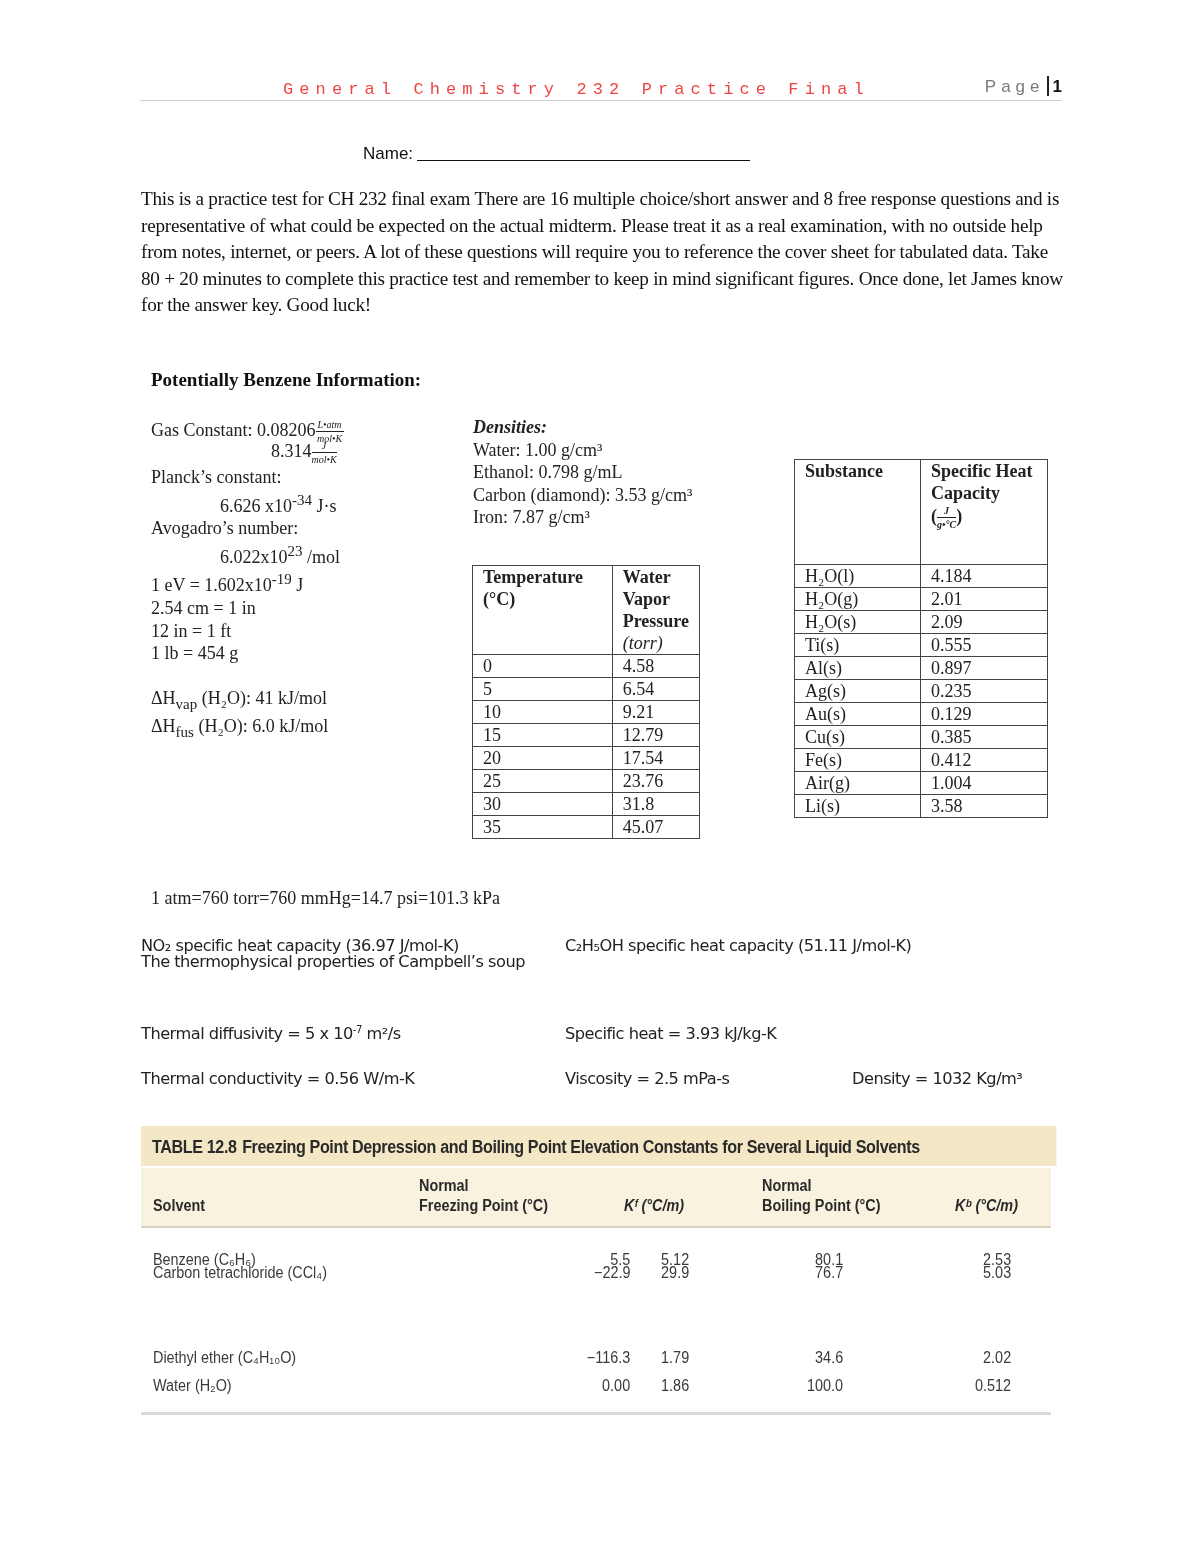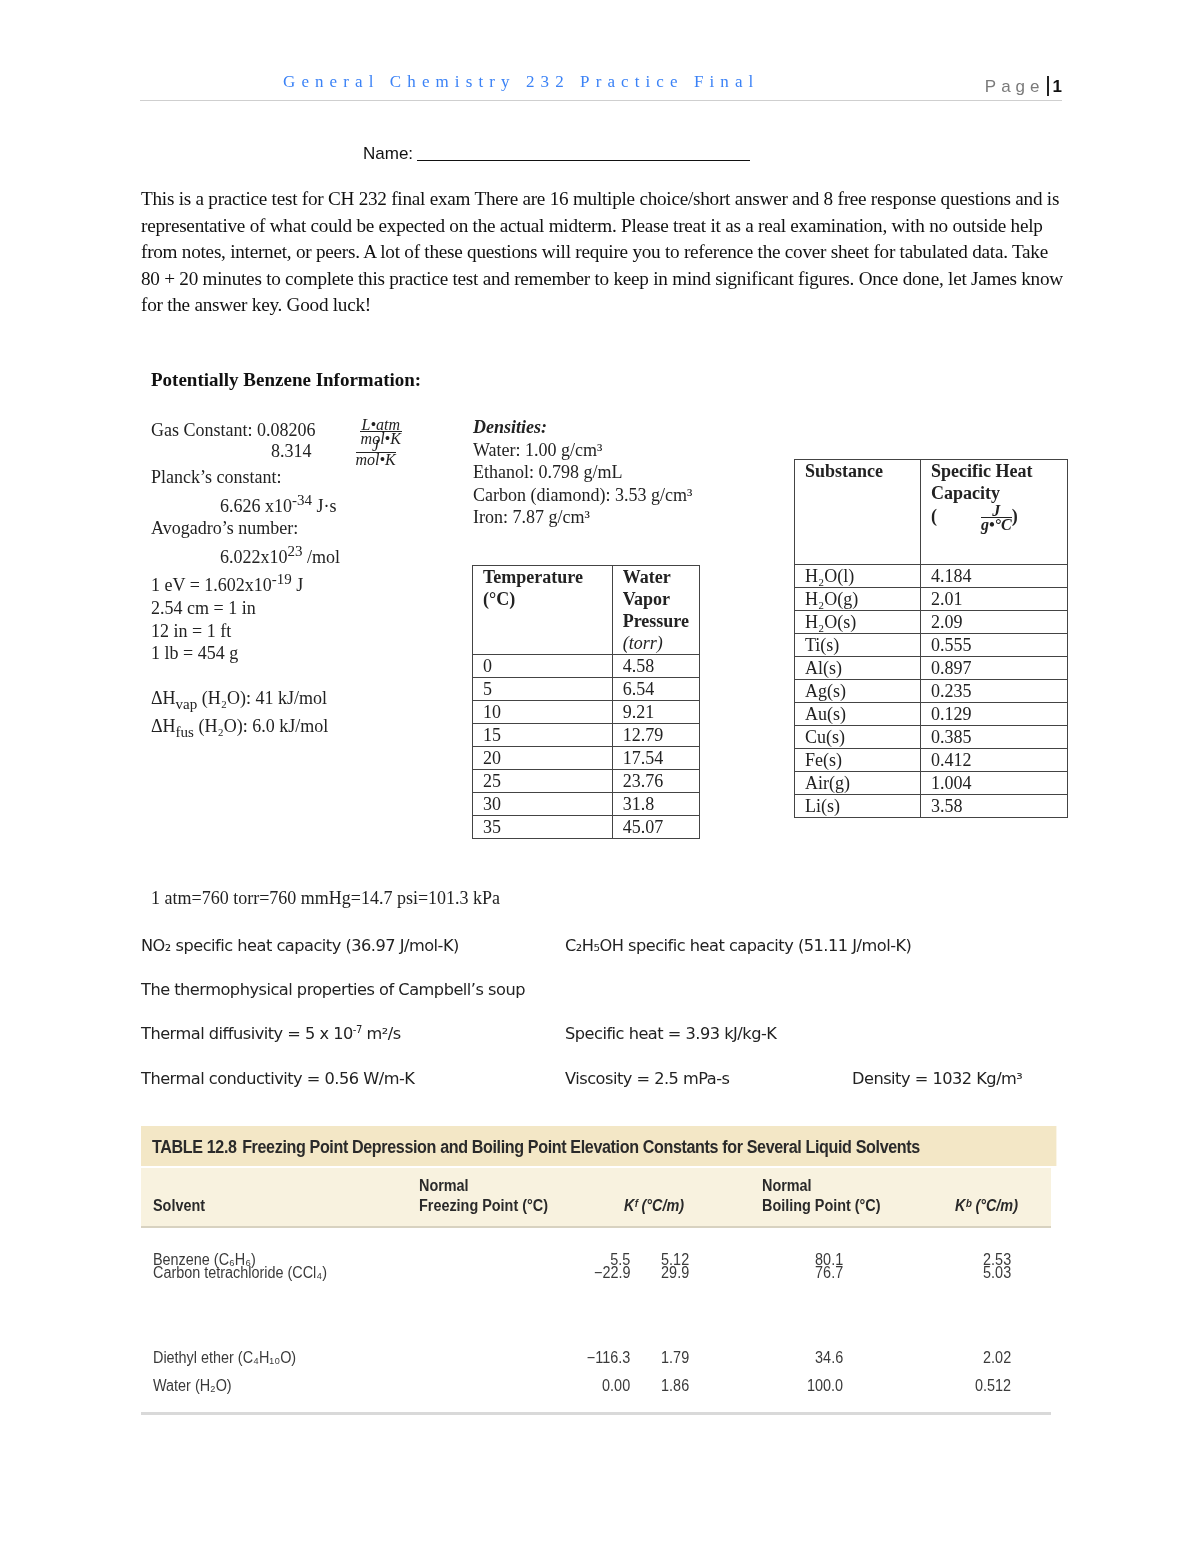--- a/index.html
+++ b/index.html
@@ -1,49 +1,49 @@
 <!DOCTYPE html>
 <html><head>
 <meta charset="utf-8">
 <style>
   html, body { margin: 0; padding: 0; background: #ffffff; }
   body { width: 1200px; height: 1553px; position: relative; overflow: hidden; color: #111; }
   .page { position: absolute; left: 0; top: 0; width: 1200px; height: 1553px; }
 
   .header { position: absolute; left: 140px; top: 72px; width: 922px; height: 28px; border-bottom: 1px solid #cfcfcf; }
-  .header-title { position: absolute; left: 143px; top: 0; font-family: Liberation Serif, serif; font-size: 17px; letter-spacing: 6.1px; color: #3b82f6; }
+  .header-title { position: absolute; left: 143px; top: 8px; font-family: Liberation Mono, monospace; font-size: 17px; letter-spacing: 6.1px; color: #ef4444; }
   .header-page { position: absolute; right: 0px; top: 4px; font-family: "Liberation Sans", sans-serif; font-size: 17px; color: #7a7a7a; letter-spacing: 5px; }
   .header-page .sep { display: inline-block; width: 2px; height: 20px; background: #222; vertical-align: -4px; margin: 0 4px 0 2px; }
   .header-page .num { color: #111; font-weight: bold; letter-spacing: 0; }
 
   .name-line { position: absolute; left: 363px; top: 144px; font-family: "Liberation Sans", sans-serif; font-size: 17px; }
   .name-line .blank { display: inline-block; width: 333px; border-bottom: 1.5px solid #111; margin-left: 4px; height: 16px; vertical-align: -2px; }
 
   .intro { position: absolute; left: 141px; top: 186px; width: 925px; font-family: "Liberation Serif", serif; font-size: 19.2px; line-height: 26.6px; letter-spacing: -0.25px; }
   .useful-title { position: absolute; left: 151px; top: 369px; font-family: "Liberation Serif", serif; font-weight: bold; font-size: 19px; }
 
   .left-info { position: absolute; left: 151px; top: 418px; width: 310px; font-family: "Liberation Serif", serif; font-size: 18px; line-height: 22.6px; color: #222; }
   .left-info .ind { padding-left: 69px; }
   .left-info .ind2 { padding-left: 120px; }
-  .frac { display: inline-block; vertical-align: middle; text-align: center; font-style: italic; font-size: 16px; line-height: 13px; margin-left: 44px; }
+  .frac { display: inline-block; vertical-align: middle; text-align: center; font-style: italic; font-size: 10px; line-height: 13px; }
   .frac .num { display: block; border-bottom: 1px solid #222; padding: 0 2px; }
   .frac .den { display: block; }
   sup.s, sub.s { font-size: 15px; }
   .gap { height: 22px; }
 
   .densities { position: absolute; left: 473px; top: 416px; width: 250px; font-family: "Liberation Serif", serif; font-size: 18px; line-height: 22.5px; color: #222; }
   .densities .ttl { font-weight: bold; font-style: italic; }
 
   table.grid { border-collapse: collapse; font-family: "Liberation Serif", serif; font-size: 18px; color: #222; }
   table.grid td, table.grid th { border: 1.5px solid #444; padding: 0 10px; text-align: left; vertical-align: top; line-height: 22px; }
   table.grid th { font-weight: bold; }
 
   .vp-table { position: absolute; left: 472px; top: 565px; width: 228px; }
   .vp-table th:first-child, .vp-table td:first-child { width: 120px; }
-  .sh-table { position: absolute; left: 794px; top: 459px; width: 274px; }
+  .sh-table { position: absolute; left: 794px; top: 459px; width: 254px; }
   .sh-table th:first-child, .sh-table td:first-child { width: 105px; }
 
   .atm-line { position: absolute; left: 151px; top: 888px; font-family: "Liberation Serif", serif; font-size: 18px; color: #222; }
 
   .cal { position: absolute; font-family: "DejaVu Sans", sans-serif; font-size: 16.2px; color: #222; letter-spacing: -0.5px; }
 
   .fp-table { position: absolute; left: 141px; top: 1126px; width: 910px; font-family: "Liberation Sans", sans-serif; color: #3a3a3a; }
   .fp-caption { background: #f3e7c6; height: 40px; padding-left: 12px; line-height: 42px; font-size: 17.5px; font-weight: bold; color: #2a2a2a; letter-spacing: -0.4px; transform: scaleX(0.92); transform-origin: left; width: 108%; }
   .fp-caption .tnum { margin-right: 6px; }
   .fp-head { position: relative; height: 58px; background: linear-gradient(#f8f2df, #f8f2df); border-top: 2px solid #fff; border-bottom: 2px solid #d8d2c0; font-weight: bold; font-size: 16px; color: #2a2a2a; }
@@ -196,21 +196,21 @@
           <td>Li(s)</td>
           <td>3.58</td>
         </tr>
       </tbody>
   </table>
 
   <div class="atm-line">1 atm=760 torr=760 mmHg=14.7 psi=101.3 kPa</div>
 
   <div class="cal" style="left:141px; top:936px;">NO₂ specific heat capacity (36.97 J/mol-K)</div>
   <div class="cal" style="left:565px; top:936px;">C₂H₅OH specific heat capacity (51.11 J/mol-K)</div>
-  <div class="cal" style="left:141px; top:980px;">The thermophysical properties of Campbell’s soup</div>
+  <div class="cal" style="left:141px; top:952px;">The thermophysical properties of Campbell’s soup</div>
   <div class="cal" style="left:141px; top:1024px;"><span>Thermal diffusivity = 5 x 10</span><sup style="font-size:10px">-7</sup><span> m²/s</span></div>
   <div class="cal" style="left:565px; top:1024px;">Specific heat = 3.93 kJ/kg-K</div>
   <div class="cal" style="left:141px; top:1069px;text-align:center;">Thermal conductivity = 0.56 W/m-K</div>
   <div class="cal" style="left:565px; top:1069px;">Viscosity = 2.5 mPa-s</div>
   <div class="cal" style="left:852px; top:1069px;">Density = 1032 Kg/m³</div>
 
   <div class="fp-table">
     <div class="fp-caption"><span class="tnum">TABLE 12.8</span><span>Freezing Point Depression and Boiling Point Elevation Constants for Several Liquid Solvents</span></div>
     <div class="fp-head">
       <div style="left:12px; top:28px;">Solvent</div>

